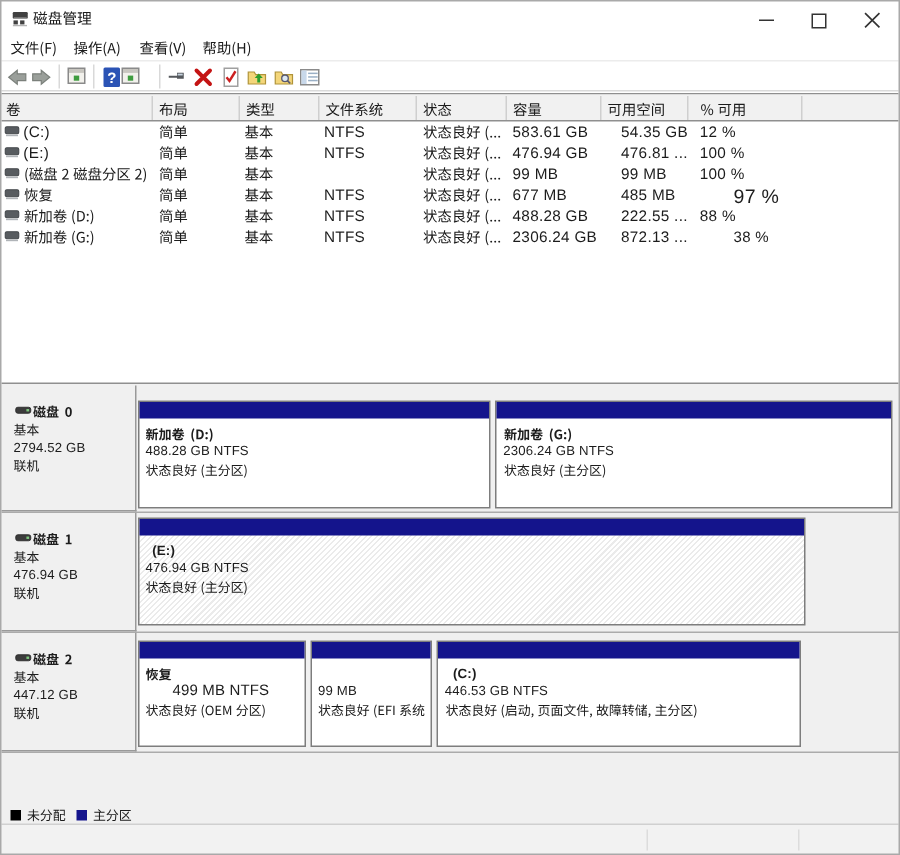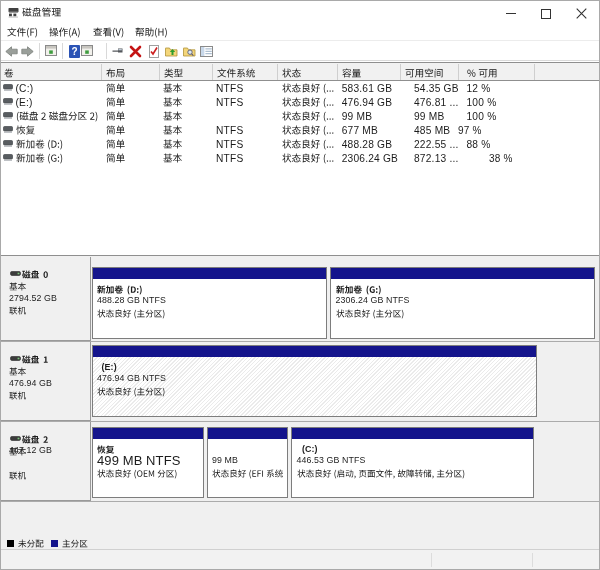--- a/index.html
+++ b/index.html
@@ -407,21 +407,21 @@
       <use href="#g38" x="2000"></use>
       <use href="#g39" x="3000"></use>
       <use href="#g6" x="4260"></use>
       <use href="#g40" x="4598"></use>
       <use href="#g40" x="4876"></use>
       <use href="#g40" x="5154"></use>
     </g>
   </svg>
 <div class="ht" style="left:341.7px;top:123.90px;font-size:10.2px;line-height:13px;letter-spacing:0.2px;color:#1c1c1c">677 MB</div>
 <div class="ht" style="left:414.0px;top:123.90px;font-size:10.2px;line-height:13px;letter-spacing:0.2px;color:#1c1c1c">485 MB</div>
-<div class="ht" style="left:458px;top:123.90px;font-size:10px;line-height:13px;letter-spacing:0.2px;color:#1c1c1c">97 %</div>
+<div class="ht" style="left:489px;top:123.90px;font-size:13px;line-height:13px;letter-spacing:0.2px;color:#1c1c1c">97 %</div>
 <svg class="t" style="left:3px;top:140.4px" width="10" height="8" viewBox="0 0 10 8">
 <rect x="0.5" y="0.5" width="9" height="4.6" rx="1" fill="#585c60" stroke="#44484c" stroke-width="0.7"></rect>
 <rect x="1" y="5.8" width="8" height="1" fill="#b0b4b8"></rect>
   </svg>
 <svg class="t" style="left:15.5px;top:139.47px;" width="47.44" height="10.75" viewBox="0 -900 4942 1120">
     <g transform="scale(1,-1)" fill="#1c1c1c">
       <use href="#g46" x="0"></use>
       <use href="#g47" x="1000"></use>
       <use href="#g18" x="2000"></use>
       <use href="#g6" x="3260"></use>
@@ -638,36 +638,36 @@
       <use href="#g52" x="1000"></use>
       <use href="#g66" x="2430"></use>
     </g>
   </svg>
 <svg class="t" style="left:9.0px;top:447.08px;" width="17.54" height="9.63" viewBox="0 -900 2040 1120">
     <g transform="scale(1,-1)" fill="#1c1c1c">
       <use href="#g36" x="0"></use>
       <use href="#g37" x="1000"></use>
     </g>
   </svg>
-<div class="ht" style="left:9.0px;top:445px;font-size:8.8px;line-height:11px;letter-spacing:0.1px;color:#1c1c1c">447.12 GB</div>
+<div class="ht" style="left:9.0px;top:458.00px;font-size:8.8px;line-height:11px;letter-spacing:0.1px;color:#1c1c1c">447.12 GB</div>
 <svg class="t" style="left:9.0px;top:471.08px;" width="17.54" height="9.63" viewBox="0 -900 2040 1120">
     <g transform="scale(1,-1)" fill="#1c1c1c">
       <use href="#g54" x="0"></use>
       <use href="#g55" x="1000"></use>
     </g>
   </svg>
 <div class="abs" style="left:91.5px;top:427px;width:112.0px;height:71px;border:1px solid #7d7d7d;background:#fff;box-sizing:border-box"></div>
 <div class="abs" style="left:92.5px;top:428px;width:110.0px;height:11px;background:#14148c"></div>
 <svg class="t" style="left:97.0px;top:444.53px;" width="17.75" height="9.74" viewBox="0 -900 2040 1120">
     <g transform="scale(1,-1)" fill="#1c1c1c">
       <use href="#g67" x="0"></use>
       <use href="#g68" x="1000"></use>
     </g>
   </svg>
-<div class="ht" style="left:97.0px;top:455.20px;font-size:13px;line-height:11px;letter-spacing:0.1px;color:#1c1c1c">499 MB NTFS</div>
+<div class="ht" style="left:115px;top:455.20px;font-size:10px;line-height:11px;letter-spacing:0.1px;color:#1c1c1c">499 MB NTFS</div>
 <svg class="t" style="left:97.0px;top:469.18px;" width="80.66" height="9.63" viewBox="0 -900 9379 1120">
     <g transform="scale(1,-1)" fill="#1c1c1c">
       <use href="#g25" x="0"></use>
       <use href="#g26" x="1000"></use>
       <use href="#g38" x="2000"></use>
       <use href="#g39" x="3000"></use>
       <use href="#g6" x="4260"></use>
       <use href="#g69" x="4598"></use>
       <use href="#g70" x="5340"></use>
       <use href="#g71" x="5929"></use>

